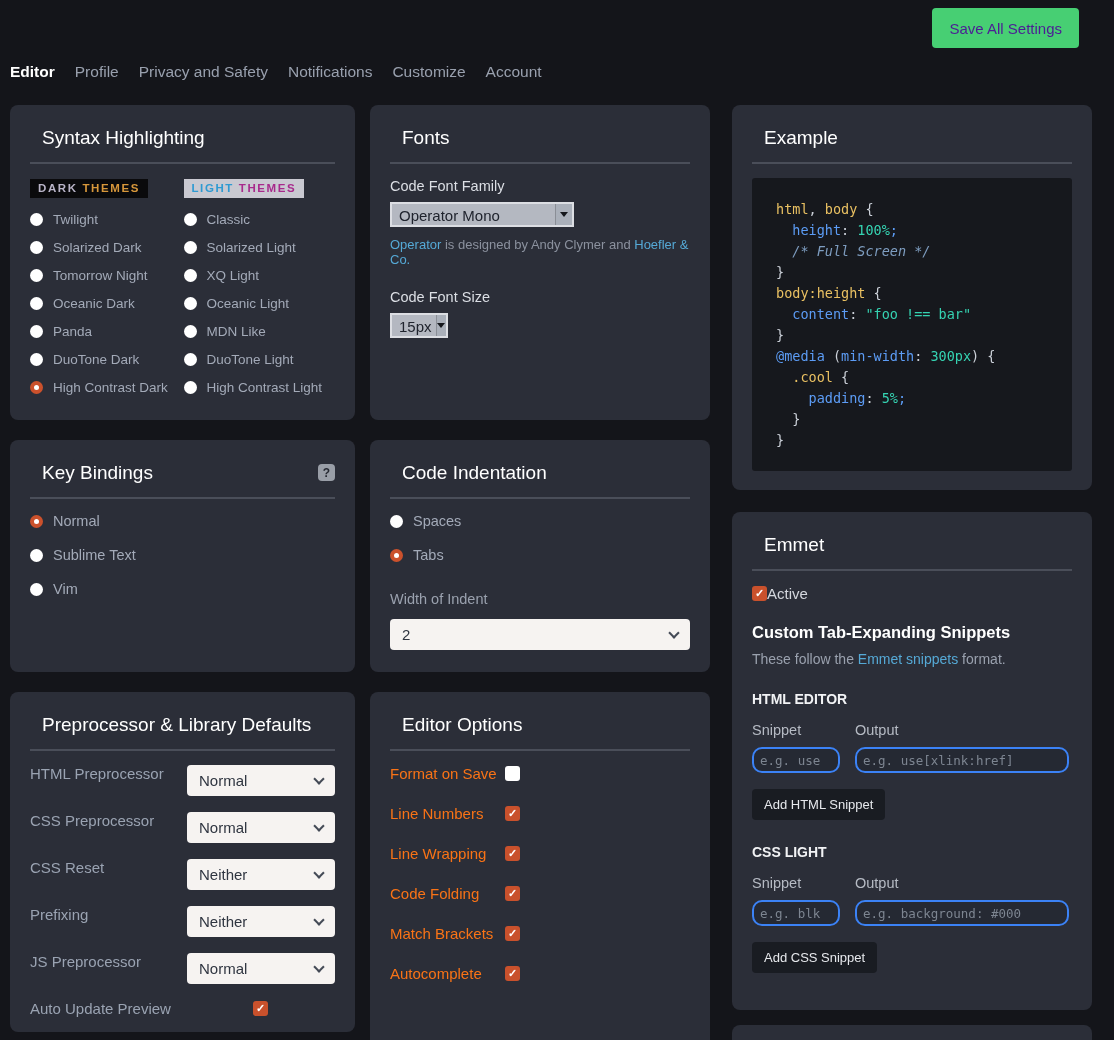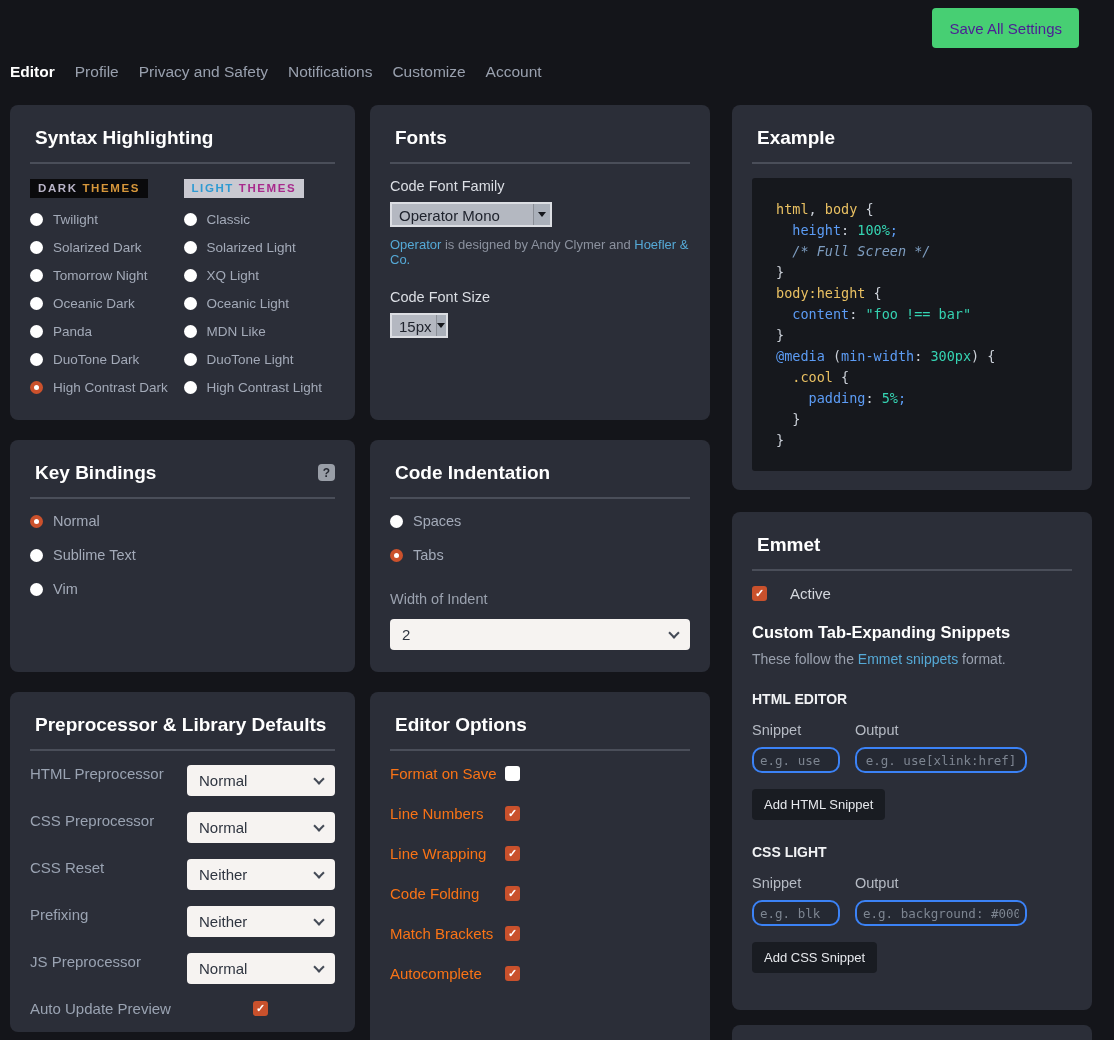--- a/index.html
+++ b/index.html
@@ -20,21 +20,21 @@
   .tab { font-size:15.5px; color:#99a0ae; cursor:pointer; }
   .tab.active { color:#ffffff; font-weight:bold; }
 
   
   .col { position:absolute; top:105px; display:flex; flex-direction:column; }
   .col1 { left:10px;  width:345px; gap:20px; }
   .col2 { left:370px; width:340px; gap:20px; }
   .col3 { left:732px; width:360px; }
 
   .card { background:#2b2e38; border-radius:8px; padding:18px 20px 20px; flex:none; }
-  .card h2 { font-size:19px; font-weight:bold; color:#ffffff; margin:4px 5px 13px; }
+  .card h2 { font-size:19px; font-weight:normal; color:#ffffff; margin:4px 12px 13px; }
   .divider { height:2px; background:#4a4e59; margin-bottom:14px; }
   .card-title-row { display:flex; align-items:center; justify-content:space-between; }
   .help-icon { width:17px; height:17px; border-radius:4px; background:#999ea7; color:#262932;
     font-size:12px; font-weight:bold; display:flex; align-items:center; justify-content:center; margin-bottom:10px; cursor:pointer; }
 
   
   .h-syntax { height:315px; } .h-kb { height:232px; } .h-pp { height:340px; }
   .h-fonts { height:315px; } .h-ci { height:232px; } .h-eo { height:365px; }
   .h-example { height:385px; } .h-emmet { height:498px; margin-top:22px; }
   .card.partial { height:40px; margin-top:15px; }
@@ -97,34 +97,34 @@
   .pp-label { font-size:15px; color:#9aa3b2; flex:1; }
   .pp-select { width:148px; }
   .au-row { display:flex; align-items:center; margin-top:11px; }
   .au-label { font-size:15px; color:#9aa3b2; width:223px; flex:none; }
 
   
   .eo-row { display:flex; align-items:center; margin-bottom:23px; }
   .eo-label { font-size:15px; color:#f97316; width:115px; flex:none; }
 
   
-  .active-row { display:flex; align-items:center; gap:23px; margin-top:4px; }
+  .active-row { display:flex; align-items:center; gap:0; margin-top:4px; }
   .active-label { font-size:15px; color:#d4d7dd; }
   .em-heading { font-size:16.5px; font-weight:bold; color:#ffffff; margin-top:21px; }
   .em-note { font-size:14px; color:#9aa1ae; margin-top:9px; }
   .em-subhead { font-size:14px; font-weight:bold; color:#f2f3f5; margin-top:24px; }
   .em-labels { display:flex; margin:15px 0 9px; }
   .em-col-label { font-size:14.5px; color:#b6bbc4; }
   .em-col-label.snip { width:103px; flex:none; }
   .em-inputs { display:flex; gap:15px; }
   .em-input { background:#252933; border:2px solid #3b82f6; border-radius:10px; color:#cfd3da;
     font-family:"DejaVu Sans Mono", monospace; font-size:12.5px; padding:3px 6px; height:26px; }
   .em-input::placeholder { color:#7d8591; opacity:1; }
   .em-input.snip { width:88px; }
-  .em-input.out { width:172px;text-align:center; }
+  .em-input.out { width:214px; }
   .add-btn { margin-top:16px; background:#191c22; border:none; border-radius:4px; color:#e6e8ec;
     font-family:"Liberation Sans", sans-serif; font-size:13px; padding:8px 12px; cursor:pointer; }
 </style>
 </head>
 <body>
 
 <button class="save-btn">Save All Settings</button>
 
 <nav class="tabs" id="tabs">
     <div class="tab active">Editor</div>
@@ -276,21 +276,21 @@
       <span class="cb on" id="auto-update-cb"></span>
     </div>
   </section>
 </div>
 
 <div class="col col2">
   <section class="card h-fonts">
     <h2>Fonts</h2>
     <div class="divider"></div>
     <div class="field-label">Code Font Family</div>
-    <div class="sel-classic" style="width:162px">
+    <div class="sel-classic" style="width:184px">
       <span class="txt">Operator Mono</span>
       <span class="arrow-btn" style="margin-left:auto">
           <span class="tri"></span>
         </span>
     </div>
     <div class="font-note"><span class="link">Operator</span><span> is designed by Andy Clymer and </span><span class="link">Hoefler &amp; Co.</span></div>
     <div class="field-label mt22">Code Font Size</div>
     <div class="sel-classic" style="width:58px">
       <span class="txt" style="padding-right:4px">15px</span>
       <span class="arrow-btn" style="margin-left:auto">

